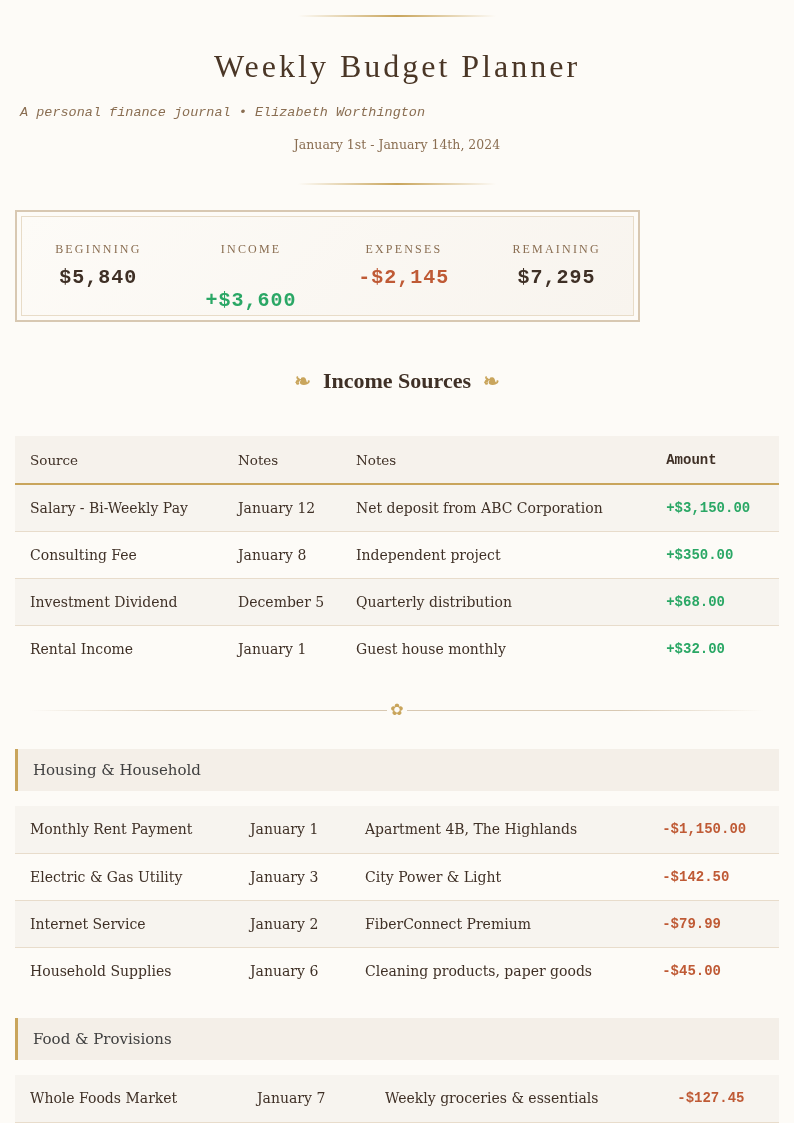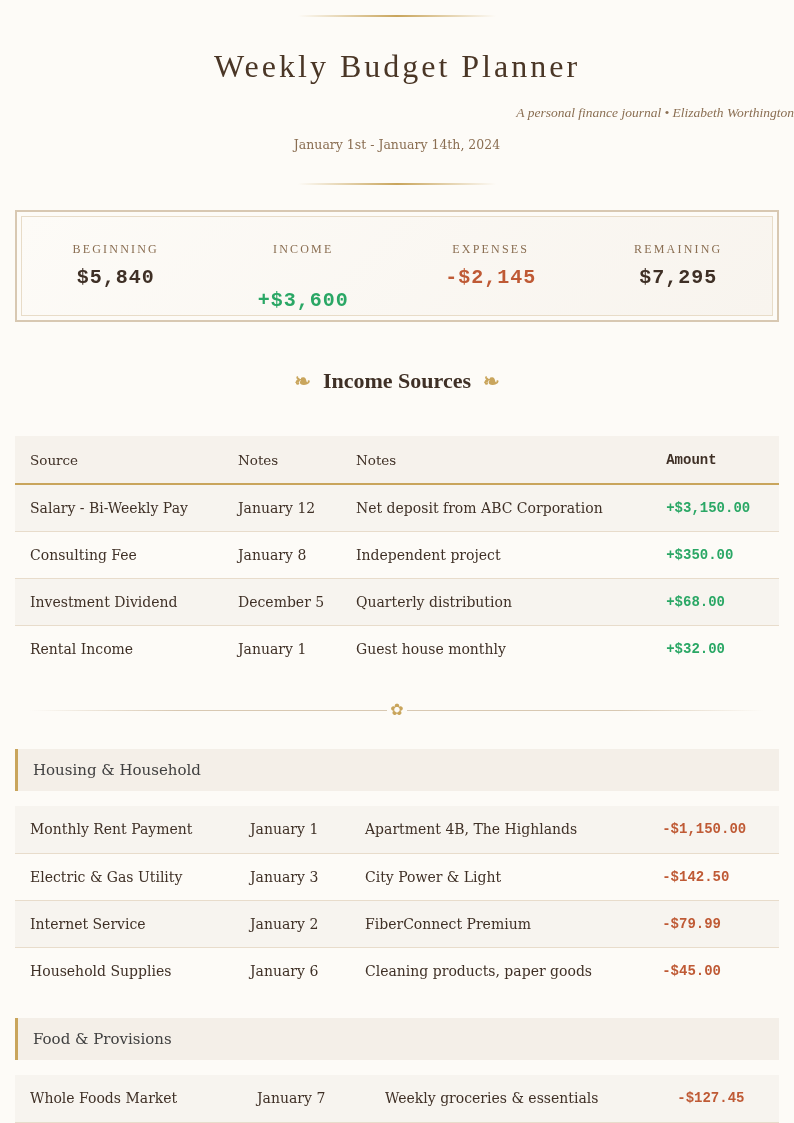--- a/index.html
+++ b/index.html
@@ -15,29 +15,29 @@
     background: linear-gradient(90deg, rgba(201,165,92,0) 0%, #c9a55c 50%, rgba(201,165,92,0) 100%);
   }
   .rule-top { top: 15px; }
   .rule-bottom { top: 183px; }
   .title {
     position: absolute; top: 48px; left: 0; width: 794px; text-align: center;
     font-family: "Liberation Serif", serif; font-size: 32px; letter-spacing: 3px;
     color: #4a3626; font-weight: normal;
   }
   .subtitle {
-    position: absolute; top: 105px; left: 0; width: 794px; text-align: right;
-    font-family: Liberation Serif, serif; font-style: italic; font-size: 13.5px; color: #8a6e52;
+    position: absolute; top: 105px; left: 0; width: 794px; text-align: left;
+    font-family: Liberation Mono, monospace; font-style: italic; font-size: 13.5px; color: #8a6e52; padding-left: 20px;
   }
   .daterange {
     position: absolute; top: 137px; left: 0; width: 794px; text-align: center;
     font-family: "DejaVu Serif", serif; font-size: 12.5px; color: #8a6e52;
   }
   .summary {
-    position: absolute; top: 210px; left: 15px; width: 764px; height: 112px;
+    position: absolute; top: 210px; left: 15px; width: 625px; height: 112px;
     border: 2px solid #d8c8b2; background: #fdfbf7; padding: 4px;
   }
   .summary-inner {
     width: 100%; height: 100%; border: 1px solid #e8dcc8;
     background: linear-gradient(135deg, #fdfbf7 0%, #f8f4ee 100%);
     display: flex;
   }
   .stat { flex: 1; text-align: center; padding-top: 25px; }
   .stat-label {
     font-family: "Liberation Serif", serif; font-size: 12px; letter-spacing: 2.2px;

